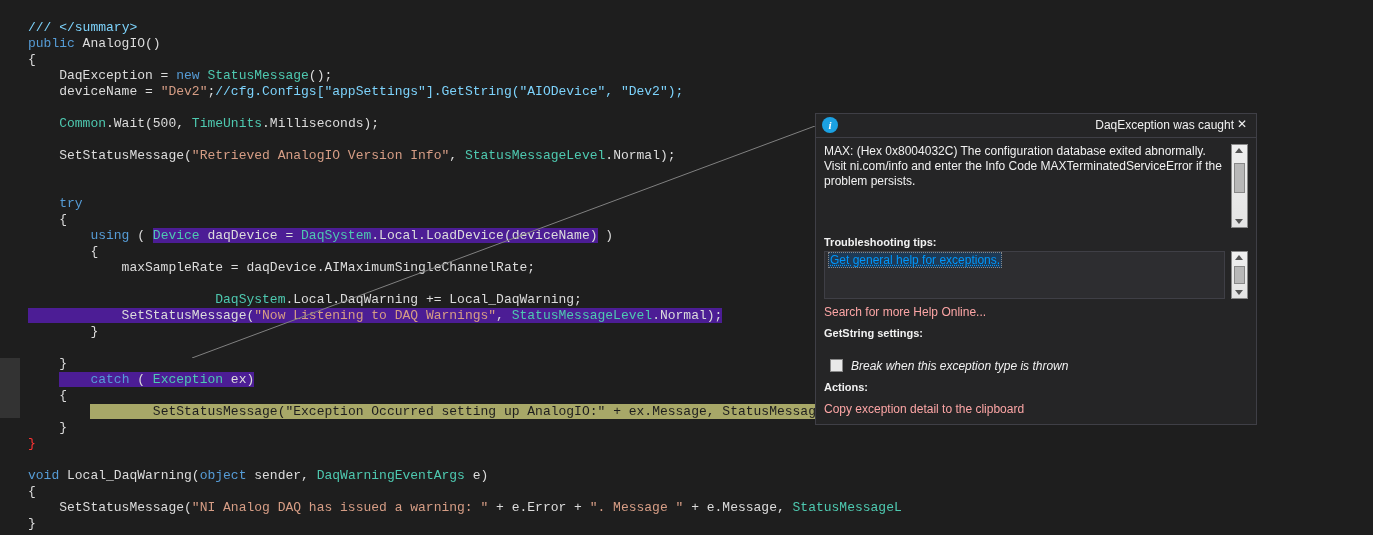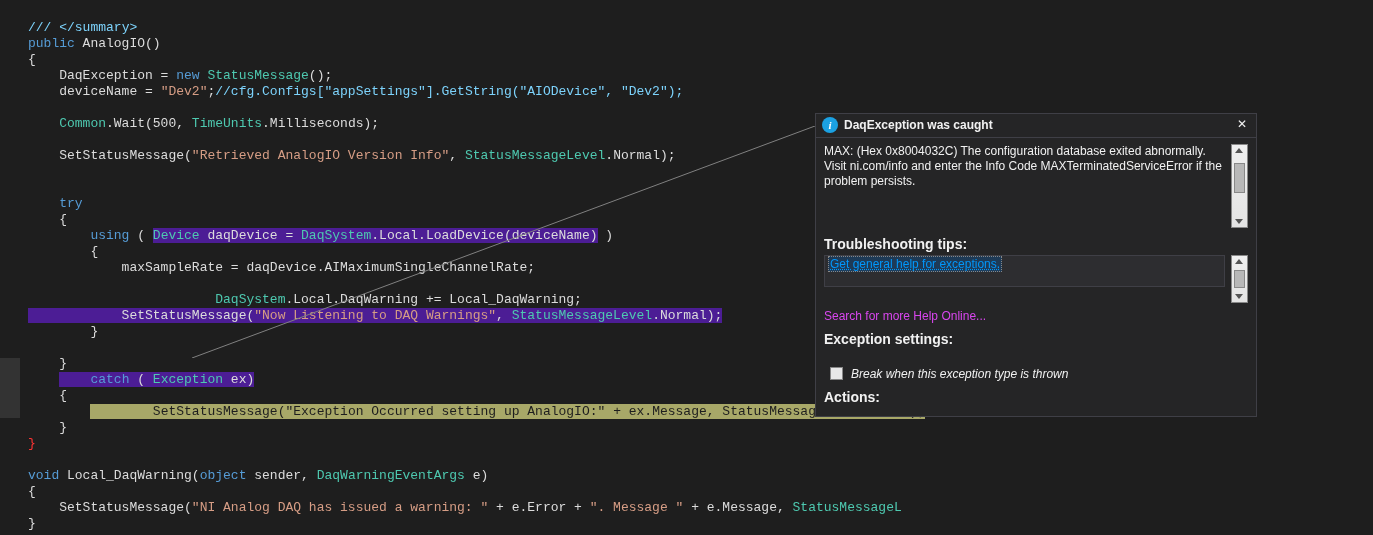--- a/index.html
+++ b/index.html
@@ -70,23 +70,24 @@
     align-items: center;
     justify-content: center;
     color: #fff;
     font-weight: bold;
     font-style: italic;
     font-size: 11px;
     margin-right: 6px;
     font-family: Georgia, serif;
   }
   .popup-header .title {
-    font-weight: bold;
+    font-weight: normal;
     flex: 1;
     font-size: 12px;
+    text-align: right;
   }
   .popup-header .close {
     width: 16px; height: 16px;
     text-align: center;
     line-height: 14px;
     cursor: pointer;
     color: #f1f1f1;
   }
   .popup-body {
     padding: 6px 8px 8px 8px;
@@ -111,40 +112,40 @@
   .fake-scroll::before { top:3px; border-bottom:5px solid #555; }
   .fake-scroll::after { bottom:3px; border-top:5px solid #555; }
   .fake-scroll .thumb {
     position:absolute; left:2px; top:18px; width:11px; height:30px;
     background:#b8b8b8; border:1px solid #888;
   }
   .section-h {
     font-weight: bold;
     margin-top: 8px;
     margin-bottom: 3px;
-    font-size: 14px;
+    font-size: 11px;
   }
   .tips-box {
     display:flex;
   }
   .tips-area {
     flex:1;
     background: #2d2d30;
     border: 1px solid #3f3f46;
-    height: 32px;
+    height: 48px;
     padding: 1px 3px;
   }
   .tips-link {
     color: #0097fb;
     text-decoration: underline dotted;
     border: 1px dotted #888;
     padding: 0 1px;
     background: #1e3a56;
   }
-  .link { color: #d946ef; cursor: pointer; margin-top: 6px; display: inline-block; }
+  .link { color: #fca5a5; cursor: pointer; margin-top: 6px; display: inline-block; }
   .chk-row { display:flex; align-items:flex-start; margin-top:20px;font-style:italic; }
   .chk {
     width:13px; height:13px;
     border:1px solid #888;
     background:#e8e8e8;
     margin-right:8px;
     margin-left: 6px;
   }
 </style>
 </head>
@@ -211,21 +212,22 @@
     <div class="tips-box">
       <div class="tips-area">
         <span class="tips-link">Get general help for exceptions.</span>
       </div>
       <div class="fake-scroll" style="height:48px">
           <div class="thumb" style="top:14px;height:18px"></div>
         </div>
     </div>
     <span class="link">Search for more Help Online...</span>
 
-    <div class="section-h">Exception settings:</div>
+    <div class="section-h">GetString settings:</div>
     <div class="chk-row">
       <span class="chk"></span>
       <span>Break when this exception type is thrown</span>
     </div>
 
     <div class="section-h">Actions:</div>
+    <div><span class="link">Copy exception detail to the clipboard</span></div>
   </div>
 </div>
 
 </body></html>

